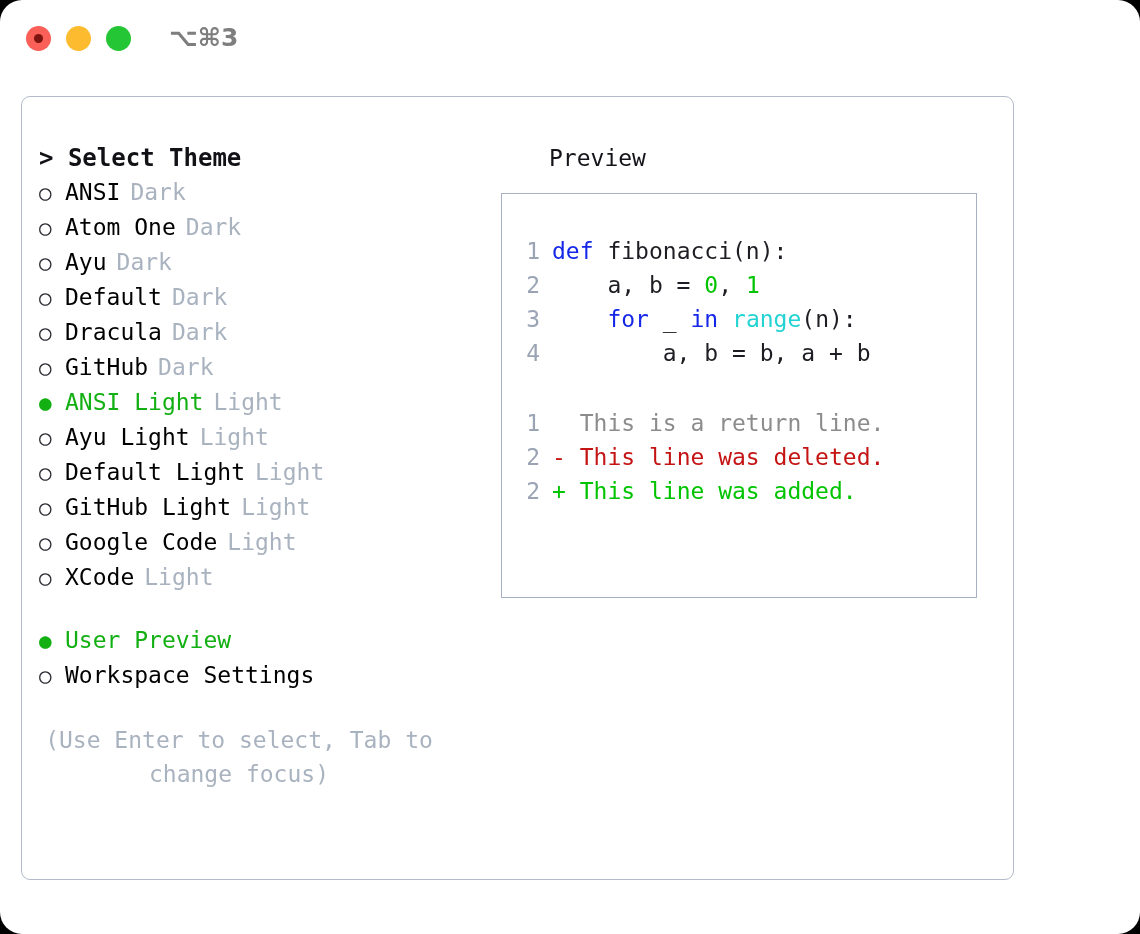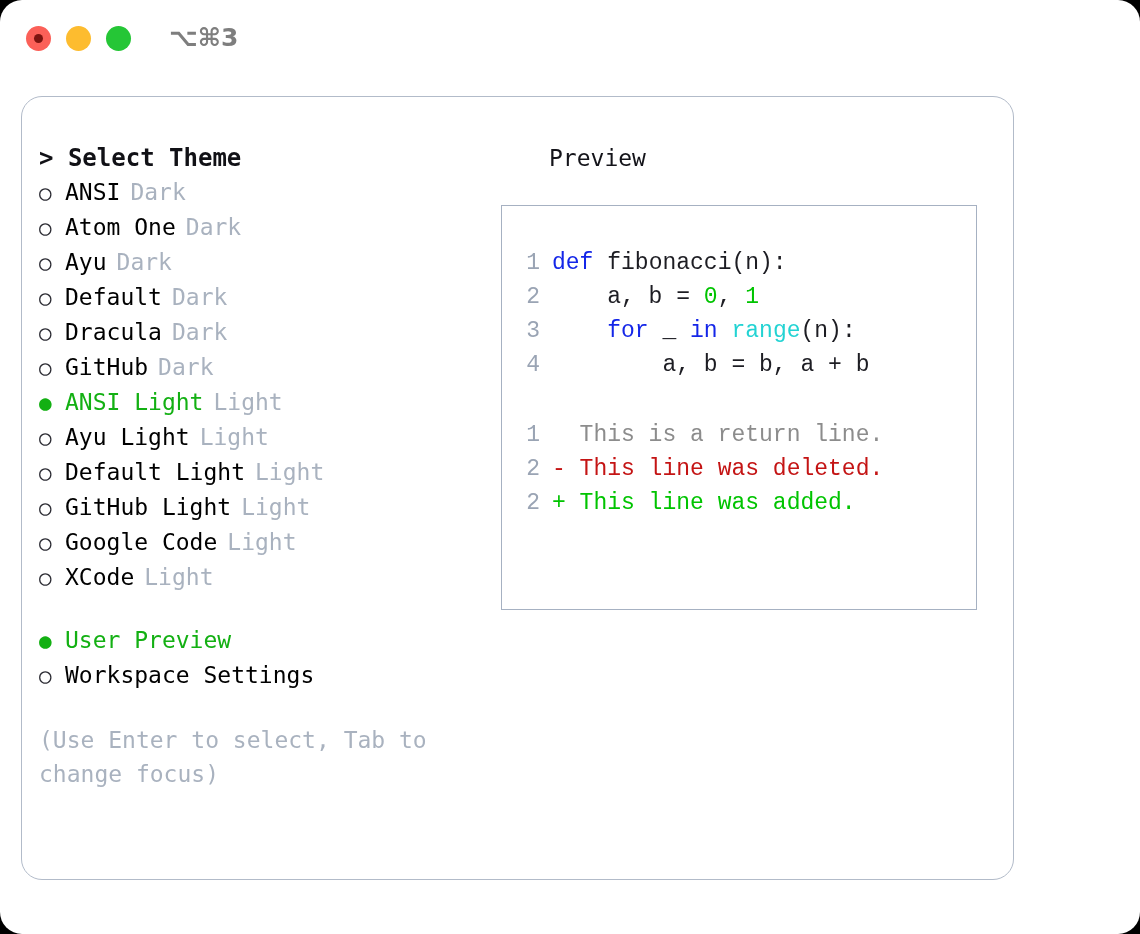--- a/index.html
+++ b/index.html
@@ -72,21 +72,21 @@
   }
 
   
   .panel {
     position: absolute;
     left: 21px;
     top: 96px;
     width: 993px;
     height: 784px;
     border: 1.6px solid #b2bbc9;
-    border-radius: 21px;
+    border-radius: 9px;
     box-sizing: border-box;
     background: #ffffff;
   }
 
   
   .left-col {
     position: absolute;
     left: 17px;
     top: 44px;
     width: 430px;
@@ -138,44 +138,44 @@
 
   .spacer-1 { height: 28px; }
   .spacer-2 { height: 30px; }
 
   .hint {
     font-size: 23px;
     color: #a9b2bf;
     line-height: 34px;
     width: 400px;
     white-space: pre-wrap;
+    text-align: center;
   }
 
   
   .right-col {
     position: absolute;
     left: 479px;
     top: 44px;
     width: 490px;
   }
   .preview-label {
     font-size: 23px;
     color: #14141a;
     line-height: 34px;
     margin-left: 48px;
   }
   .preview-box {
-    margin-top: 30px;
+    margin-top: 18px;
     width: 476px;
     height: 405px;
     border: 1.6px solid #a6b1c2;
     box-sizing: border-box;
     background: #ffffff;
     padding: 40px 0 0 14px;
-    font-family: Liberation Mono, monospace;
   }
 
   .code-line {
     font-size: 23px;
     line-height: 34px;
     white-space: pre;
   }
   .lno {
     display: inline-block;
     width: 24px;

